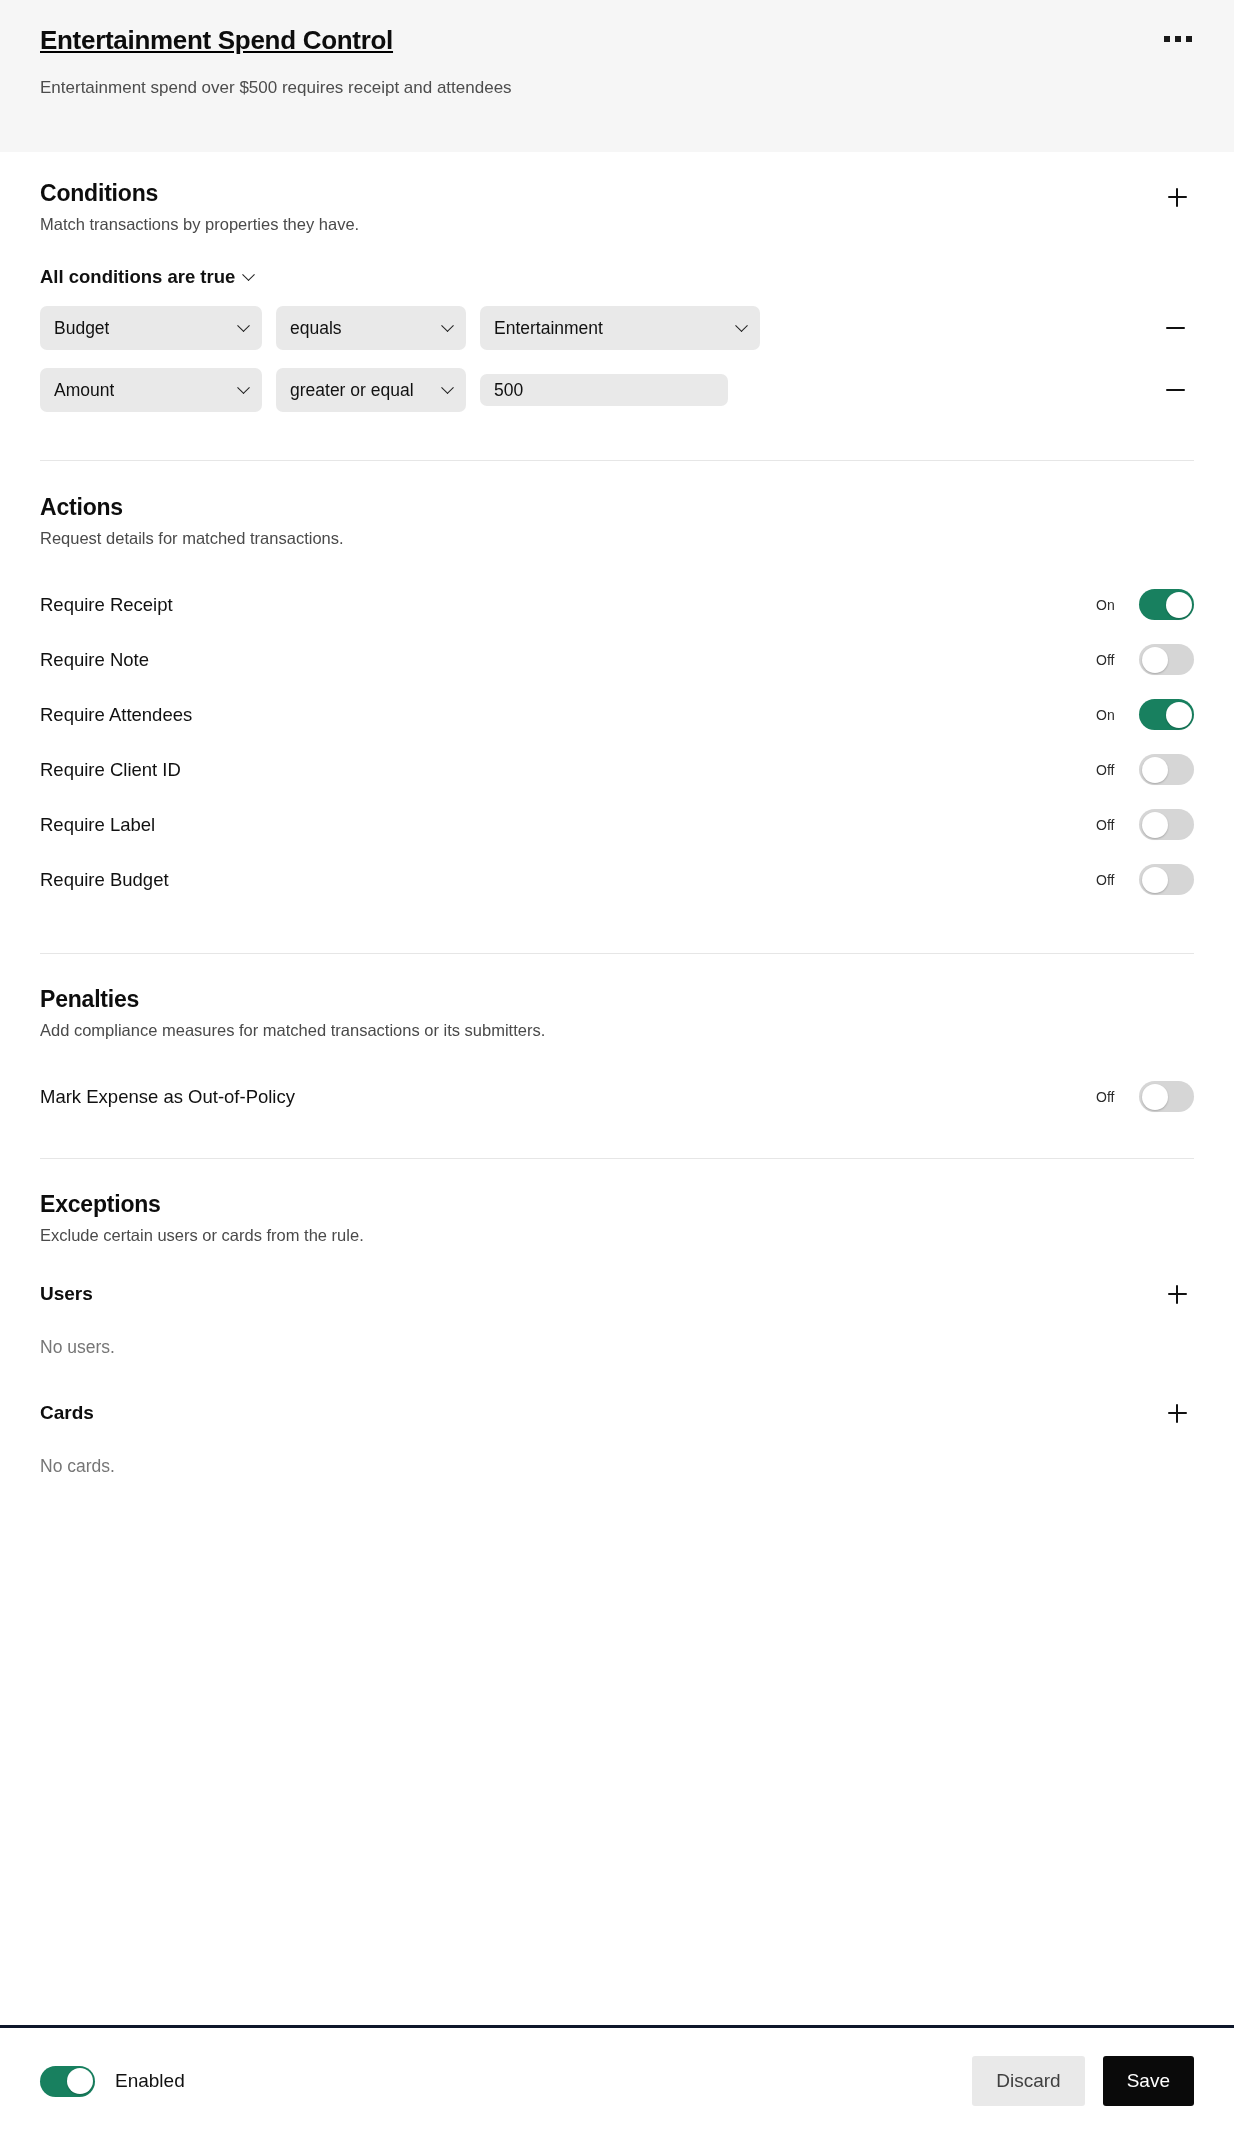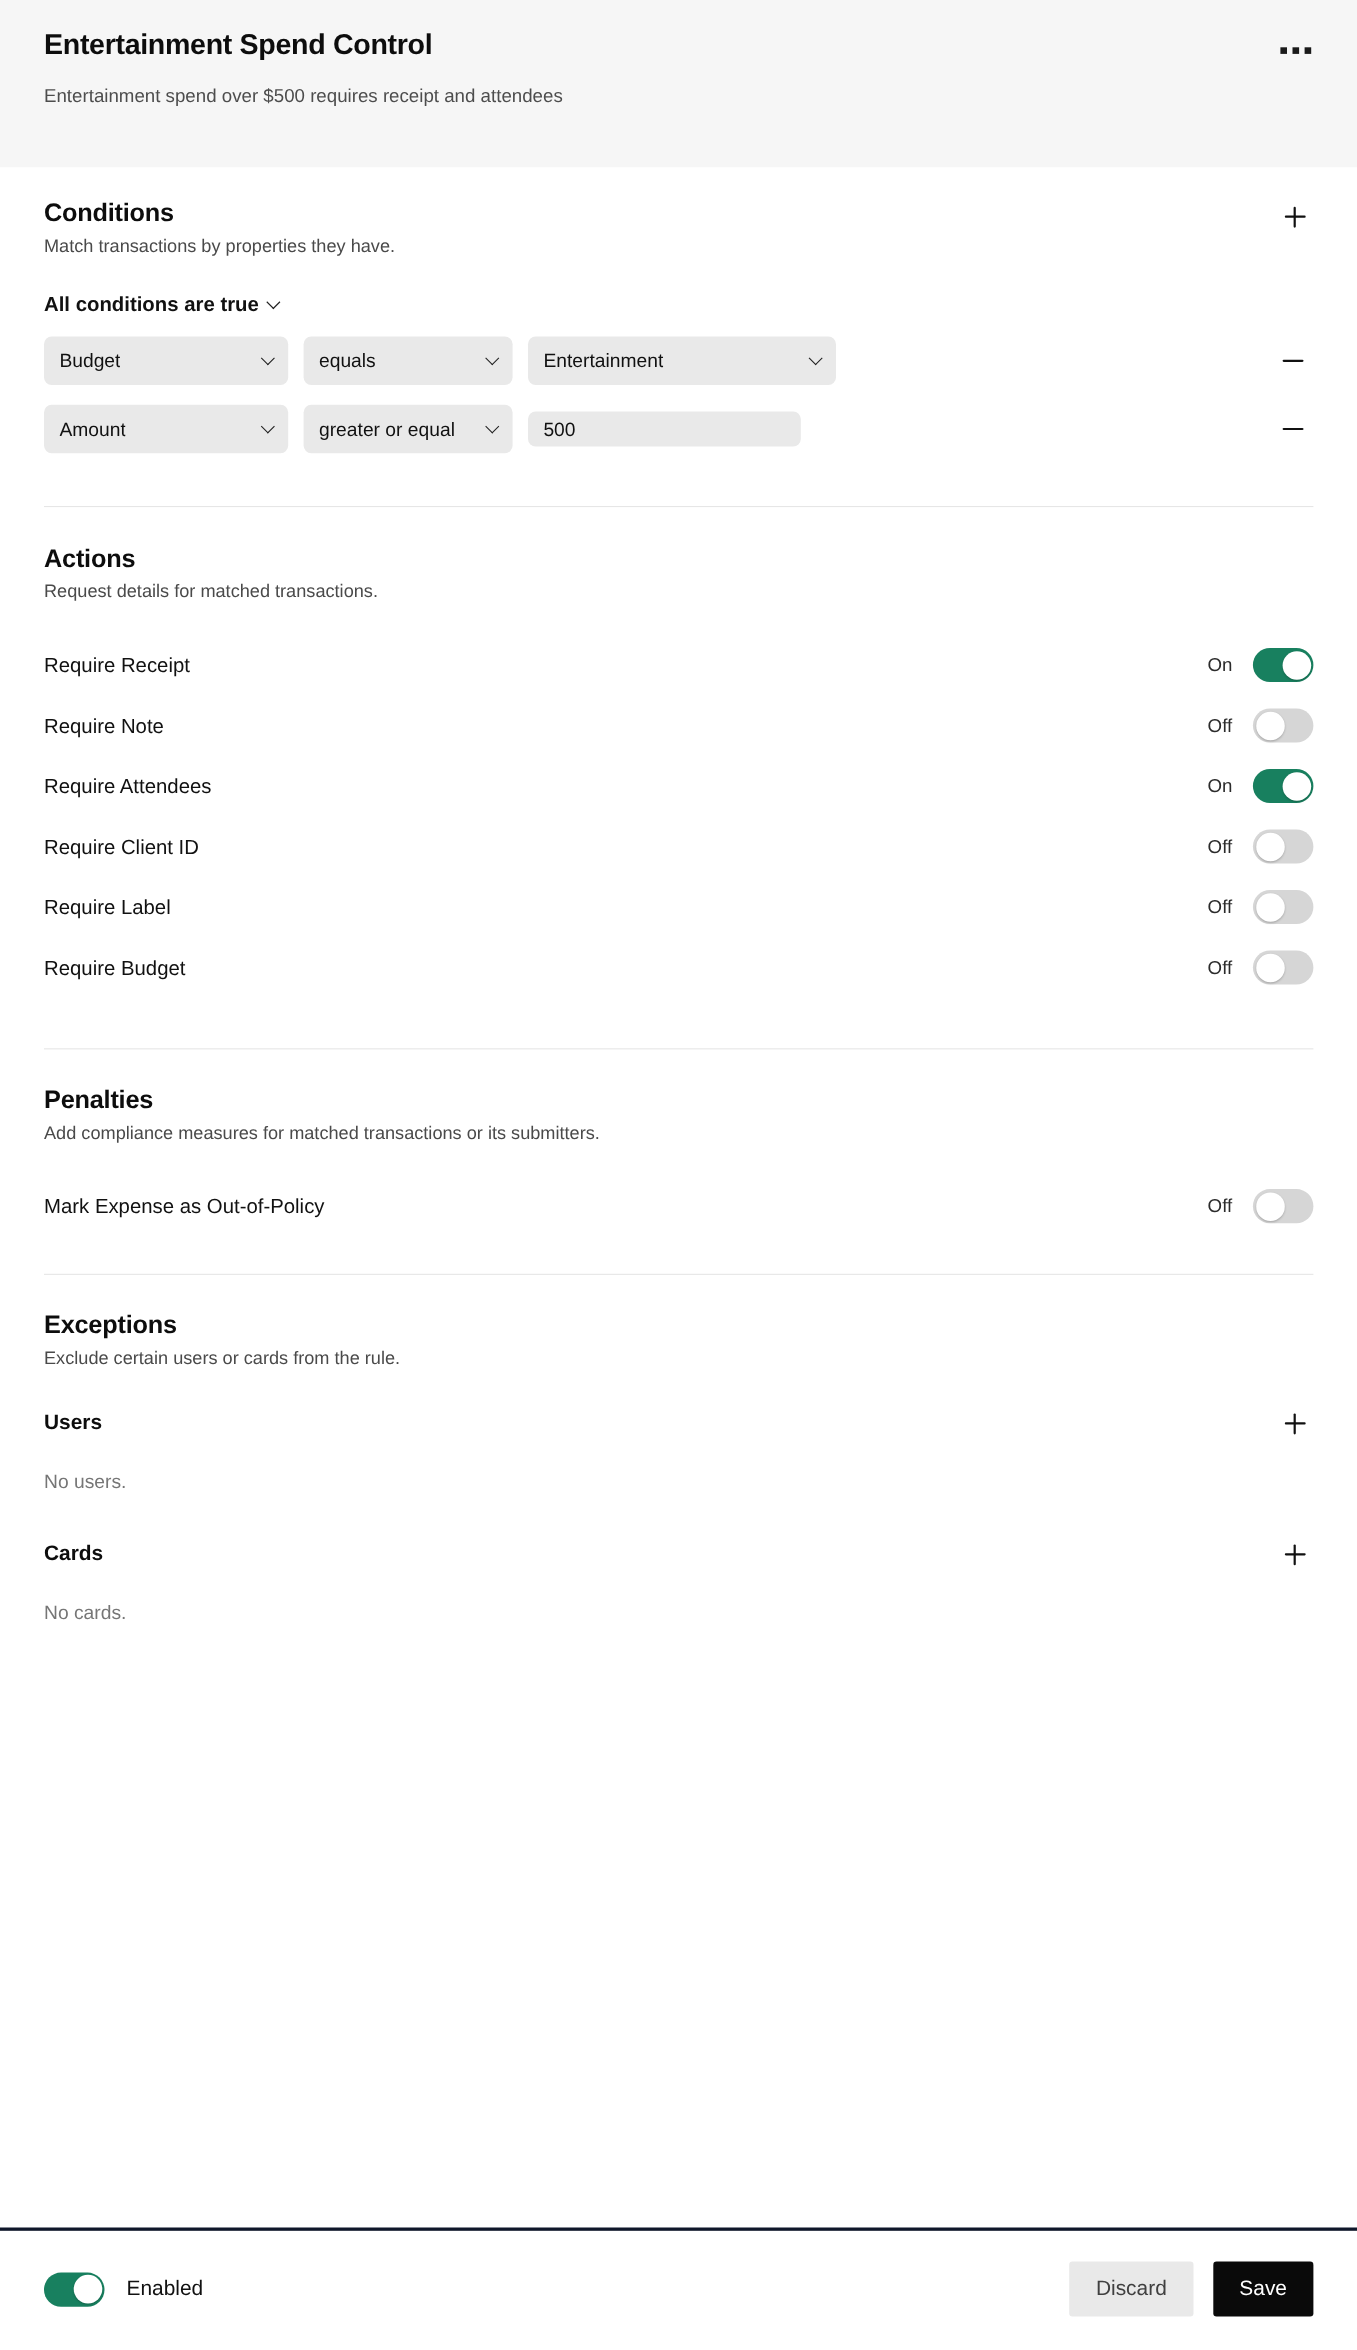--- a/index.html
+++ b/index.html
@@ -25,22 +25,23 @@
   
   .header {
     background: #f6f6f6;
     padding: 26px 40px 0 40px;
     height: 152px;
     flex: 0 0 152px;
     position: relative;
   }
   .header-title-row {
     display: flex;
-    align-items: flex-end;
-    justify-content: space-between;
+    align-items: flex-start;
+    justify-content: space-between;
+    text-decoration: underline;
   }
   .header-title {
     font-size: 26px;
     font-weight: 700;
     color: #0d0d0d;
     letter-spacing: -0.3px;
     line-height: 1.1;
   }
   .kebab-btn {
     display: flex;
@@ -184,24 +185,24 @@
   .toggle-row .lbl {
     font-size: 18.5px;
     color: #111;
   }
   .toggle-right {
     display: flex;
     align-items: center;
     gap: 17px;
   }
   .state-txt {
-    font-size: 17px;
+    font-size: 14px;
     color: #2b2b2b;
     min-width: 26px;
-    text-align: center;
+    text-align: left;
   }
   .switch {
     width: 55px; height: 31px;
     border-radius: 16px;
     position: relative;
     cursor: pointer;
     flex: 0 0 auto;
     background: #d6d6d6;
     transition: background .15s;
   }

